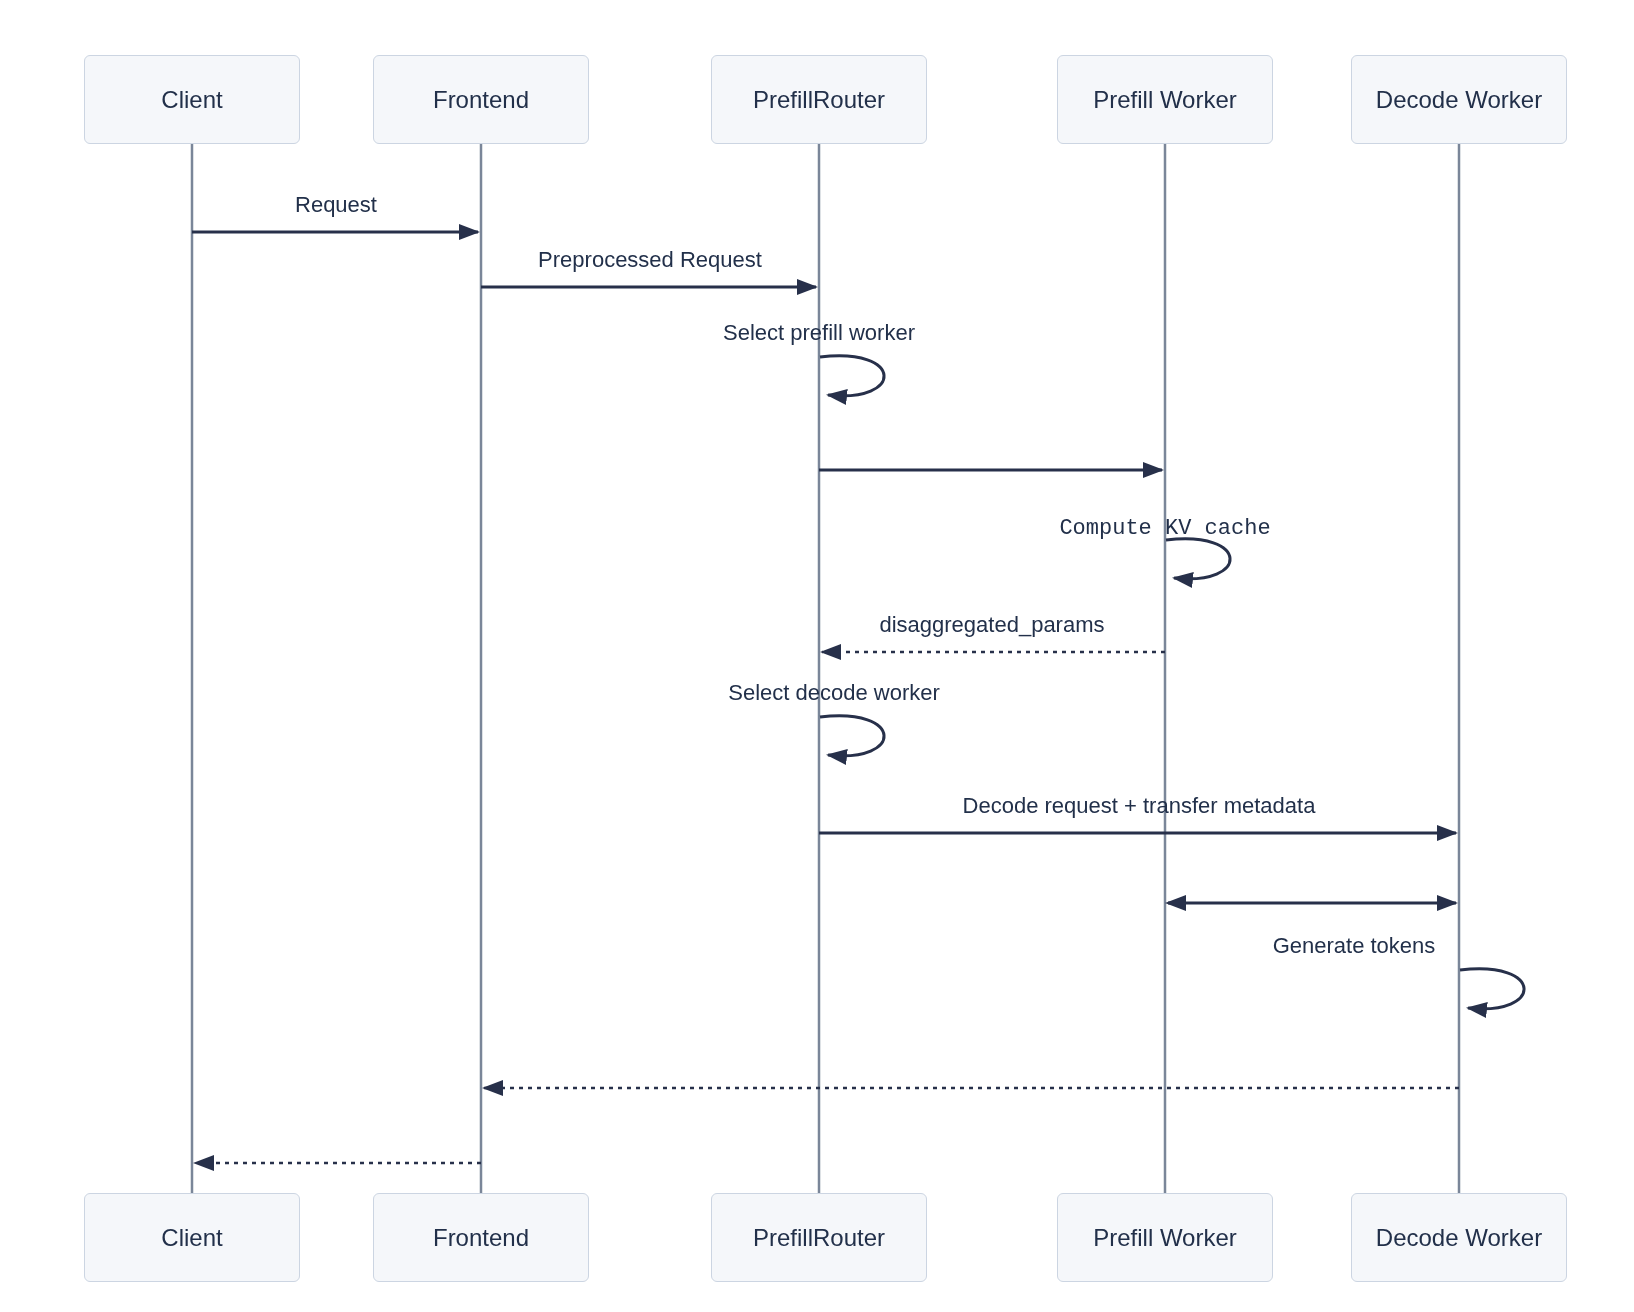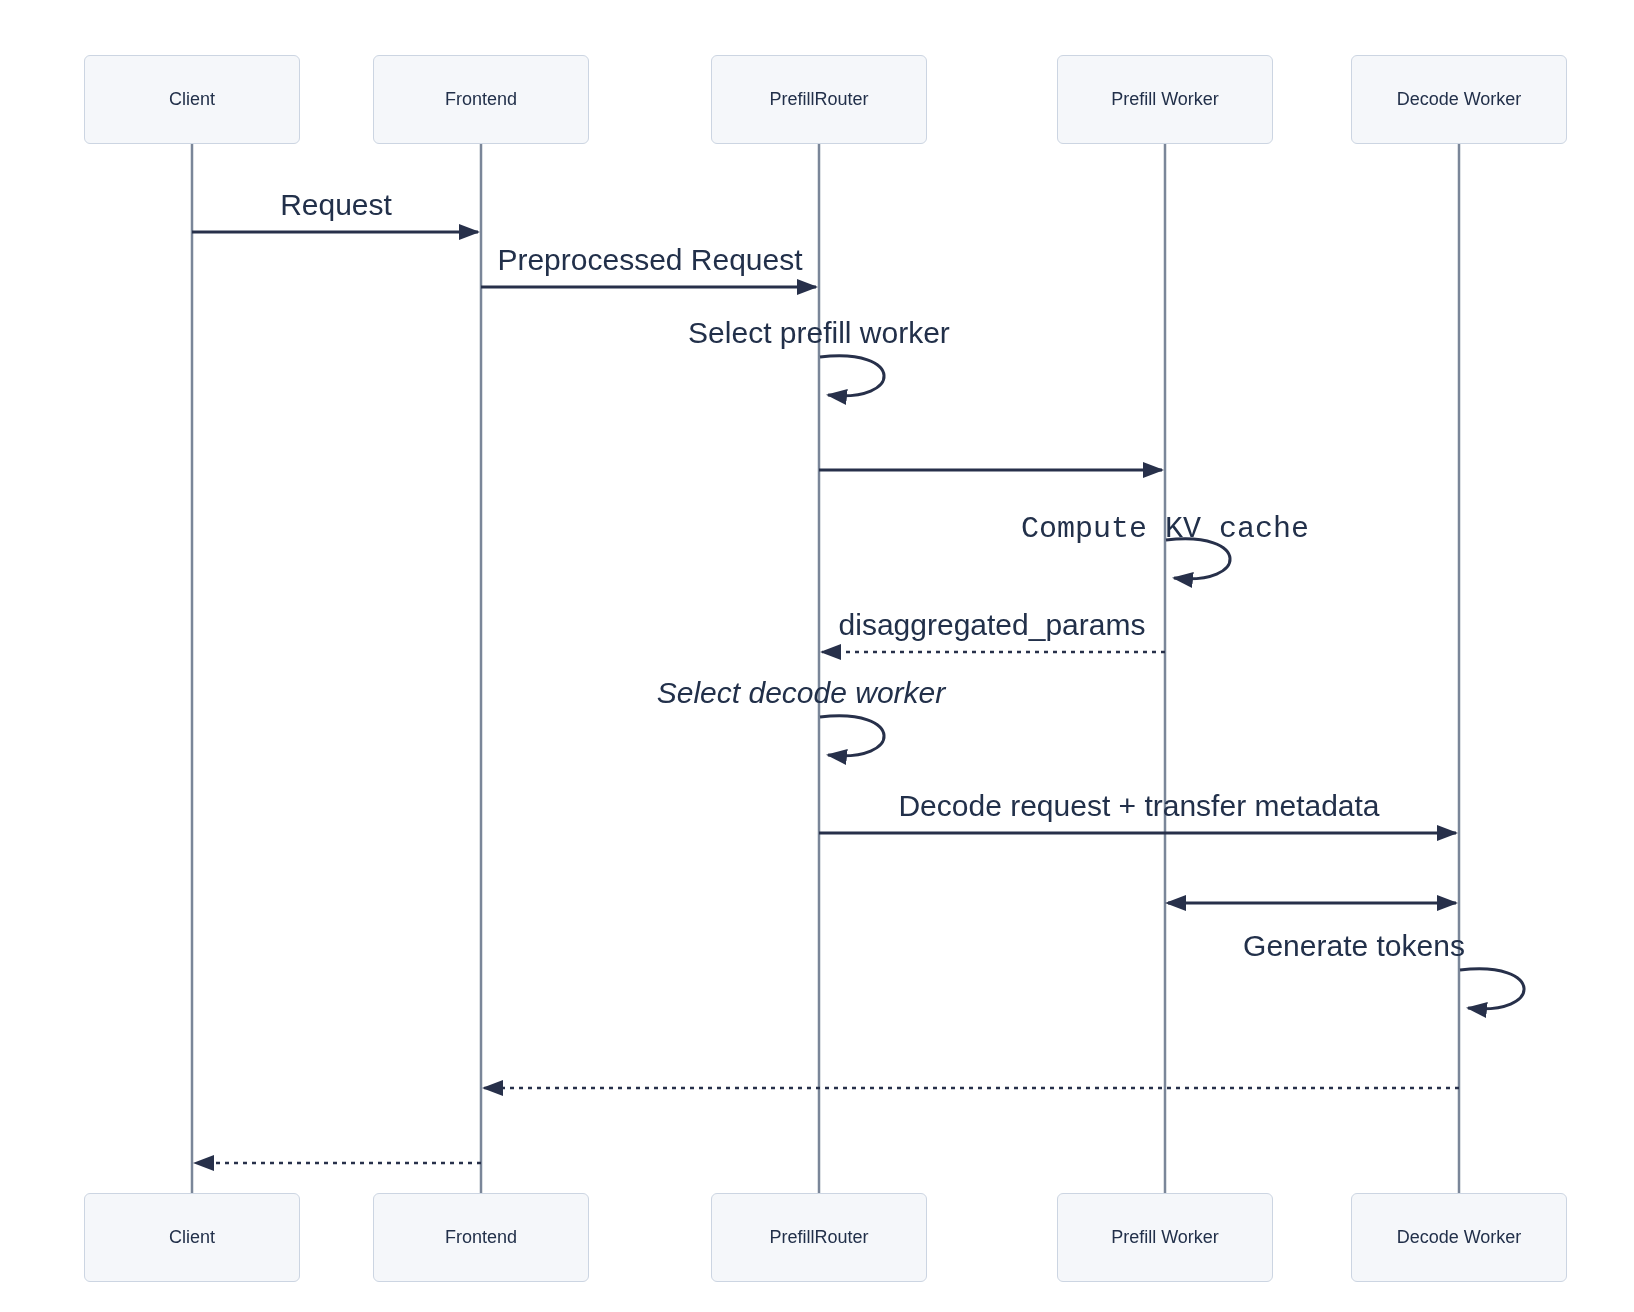--- a/index.html
+++ b/index.html
@@ -21,29 +21,29 @@
     position: absolute;
     width: 216px;
     height: 89px;
     background: #f5f7fa;
     border: 1.5px solid #ccd5e2;
     border-radius: 6px;
     box-sizing: border-box;
     display: flex;
     align-items: center;
     justify-content: center;
-    font-size: 18px;
+    font-size: 24px;
     color: #22304a;
     z-index: 2;
   }
   .msg-label {
     position: absolute;
     width: 560px;
     text-align: center;
-    font-size: 30px;
+    font-size: 22px;
     line-height: 30px;
     color: #22304a;
     z-index: 1;
     white-space: nowrap;
   }
 </style>
 </head>
 <body>
 
 <div class="canvas">
@@ -119,17 +119,17 @@
     </div>
   <div class="actor" style="left:1351px; top:1193px;">
       <span>Decode Worker</span>
     </div>
 
   <div class="msg-label" style="left:56px;   top:190px;">Request</div>
   <div class="msg-label" style="left:539px;  top:318px;">Select prefill worker</div>
   <div class="msg-label" style="left:370px;  top:245px;">Preprocessed Request</div>
   <div class="msg-label" style="left:885px;  top:514px;font-family:Liberation Mono, monospace;">Compute KV cache</div>
   <div class="msg-label" style="left:712px;  top:610px;">disaggregated_params</div>
-  <div class="msg-label" style="left:521px;  top:678px;font-style:italic;">Select decode worker</div>
+  <div class="msg-label" style="left:554px;  top:678px;">Select decode worker</div>
   <div class="msg-label" style="left:859px;  top:791px;">Decode request + transfer metadata</div>
   <div class="msg-label" style="left:1074px; top:931px;">Generate tokens</div>
 
 </div>
 
 </body></html>

